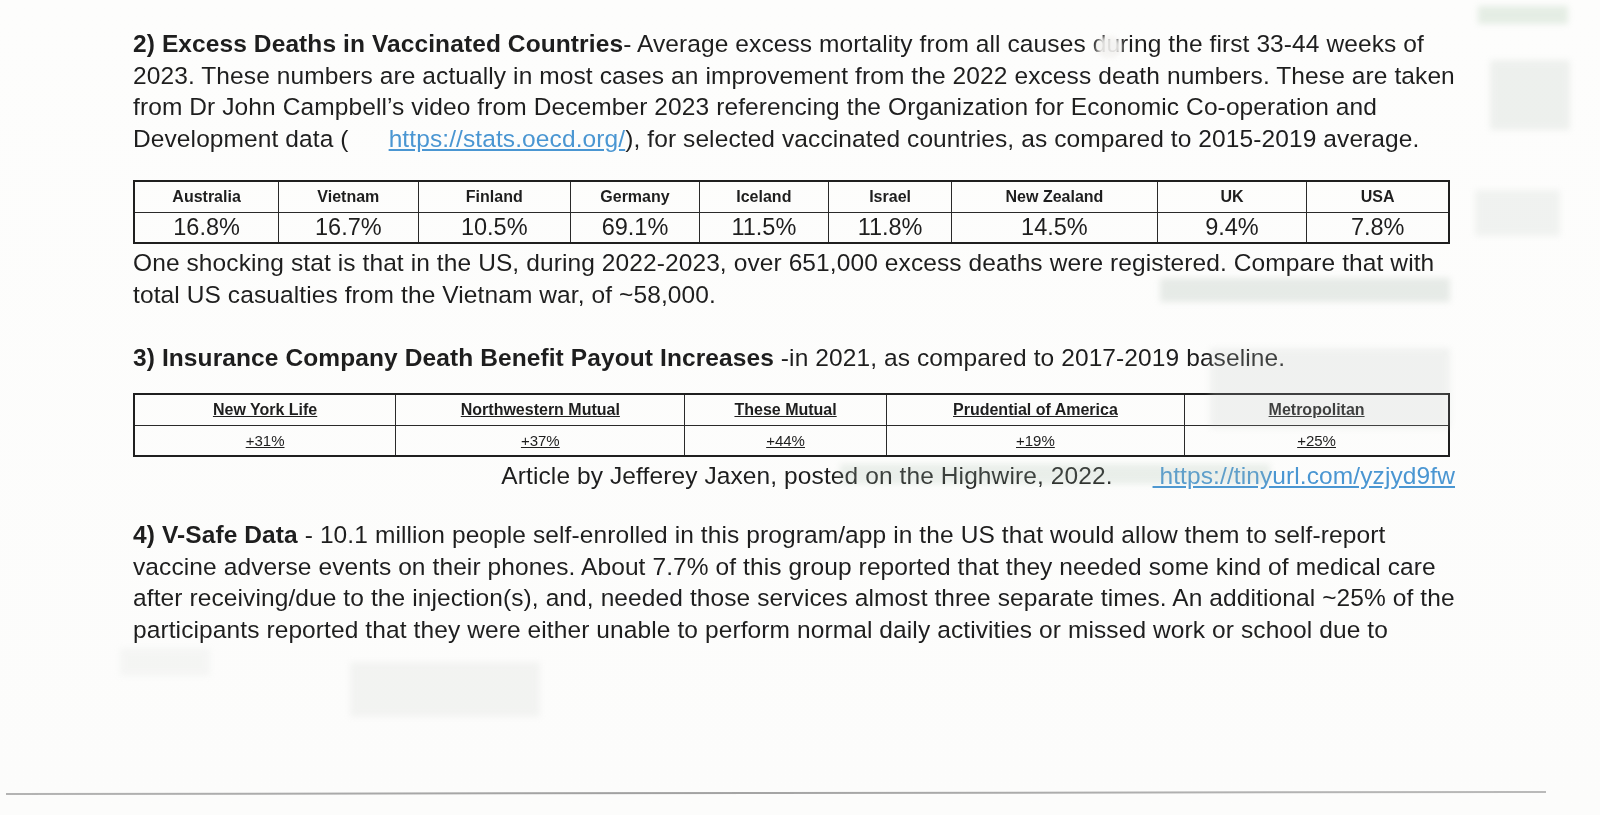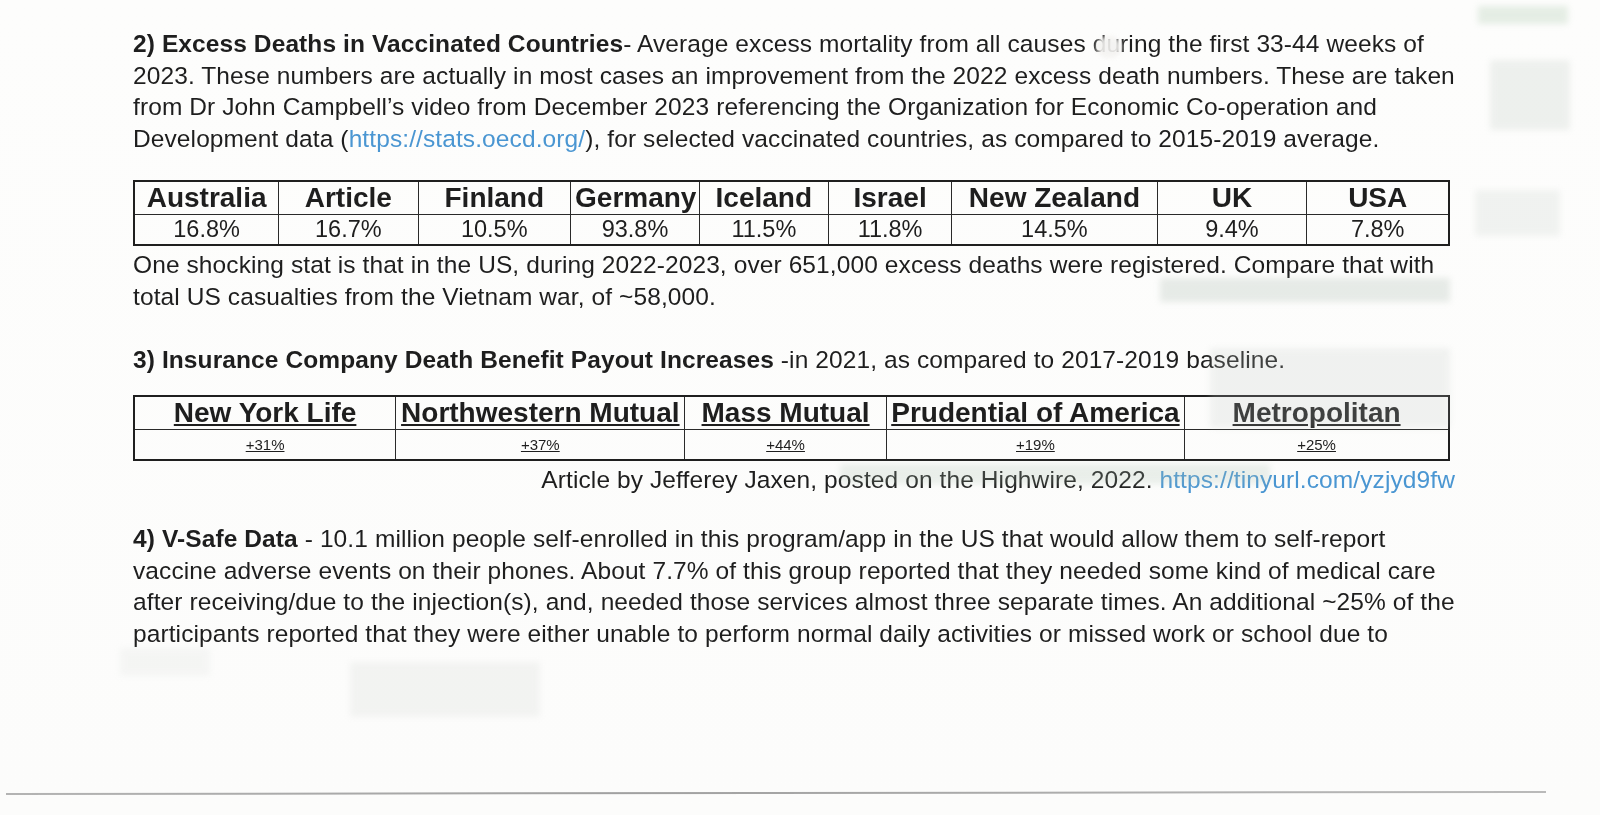--- a/index.html
+++ b/index.html
@@ -16,41 +16,43 @@
     background:linear-gradient(180deg,#fdfdfc 0%,#fcfcfb 100%);
   }
   .content{
     position:absolute;
     left:133px;top:28px;width:1322px;
   }
   p{margin:0;font-size:24.5px;line-height:31.5px;letter-spacing:0.1px;}
   .bold{font-weight:bold;}
   a.doclink{
     color:#4a96d2;
+    text-decoration:underline;
     text-decoration-color:#4a96d2;
     cursor:pointer;
+    margin-left:40px;
   }
   table{
     border-collapse:collapse;
     width:1317px;
     table-layout:fixed;
   }
   table.t1{margin-top:26px;}
   table.t2{margin-top:19px;text-decoration:underline;}
   td{
     border:1.5px solid #2a2a2a;
     text-align:center;
     padding:0 4px;
     overflow:hidden;
     white-space:nowrap;
   }
   table{border:2.5px solid #1f1f1f;}
   tr.hdr td{
     font-weight:bold;
-    font-size:28px;
+    font-size:16px;
     height:30px;
   }
   tr.val td{height:29px;}
   tr.val.serif td{
     font-family:Liberation Sans, sans-serif;
     font-size:23.5px;
   }
   tr.val.sans td{
     font-size:15px;
   }
@@ -102,34 +104,34 @@
         <col style="width:9.8%">
           <col style="width:9.8%">
           <col style="width:9.4%">
         <col style="width:15.6%">
           <col style="width:11.4%">
           <col style="width:10.8%">
       </colgroup>
       <tbody>
           <tr class="hdr">
         <td>Australia</td>
-        <td>Article</td>
+        <td>Vietnam</td>
         <td>Finland</td>
         <td>Germany</td>
         <td>Iceland</td>
         <td>Israel</td>
         <td>New Zealand</td>
         <td>UK</td>
         <td>USA</td>
       </tr>
       <tr class="val serif">
         <td>16.8%</td>
         <td>16.7%</td>
         <td>10.5%</td>
-        <td>93.8%</td>
+        <td>69.1%</td>
         <td>11.5%</td>
         <td>11.8%</td>
         <td>14.5%</td>
         <td>9.4%</td>
         <td>7.8%</td>
       </tr>
     </tbody>
       </table>
 
     <p class="note">One shocking stat is that in the US, during 2022-2023, over 651,000 excess deaths were registered. Compare that with total US casualties from the Vietnam war, of ~58,000.</p>
@@ -141,21 +143,21 @@
         <col style="width:19.9%">
           <col style="width:22.0%">
           <col style="width:15.3%">
         <col style="width:22.7%">
           <col style="width:20.1%">
       </colgroup>
       <tbody>
           <tr class="hdr">
         <td>New York Life</td>
         <td>Northwestern Mutual</td>
-        <td>Mass Mutual</td>
+        <td>These Mutual</td>
         <td>Prudential of America</td>
         <td>Metropolitan</td>
       </tr>
       <tr class="val sans">
         <td>+31%</td>
         <td>+37%</td>
         <td>+44%</td>
         <td>+19%</td>
         <td>+25%</td>
       </tr>

